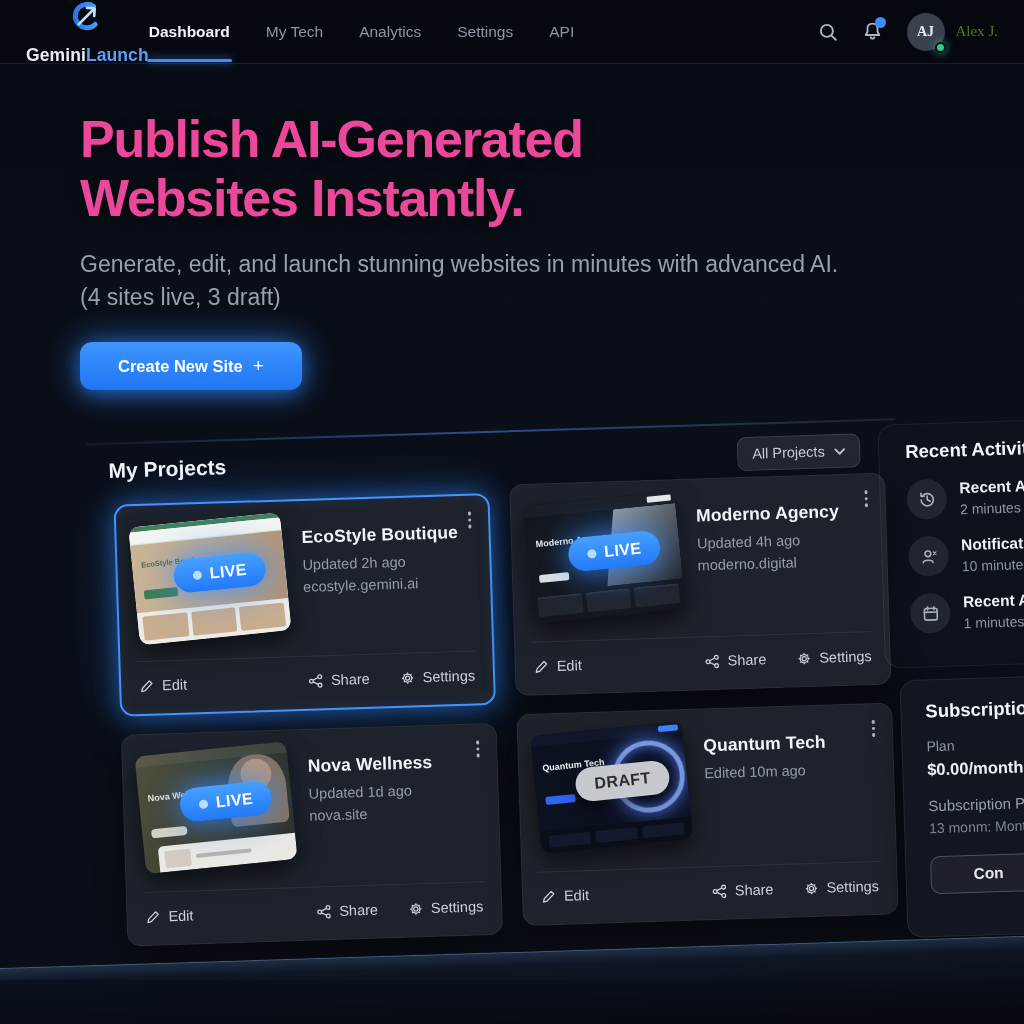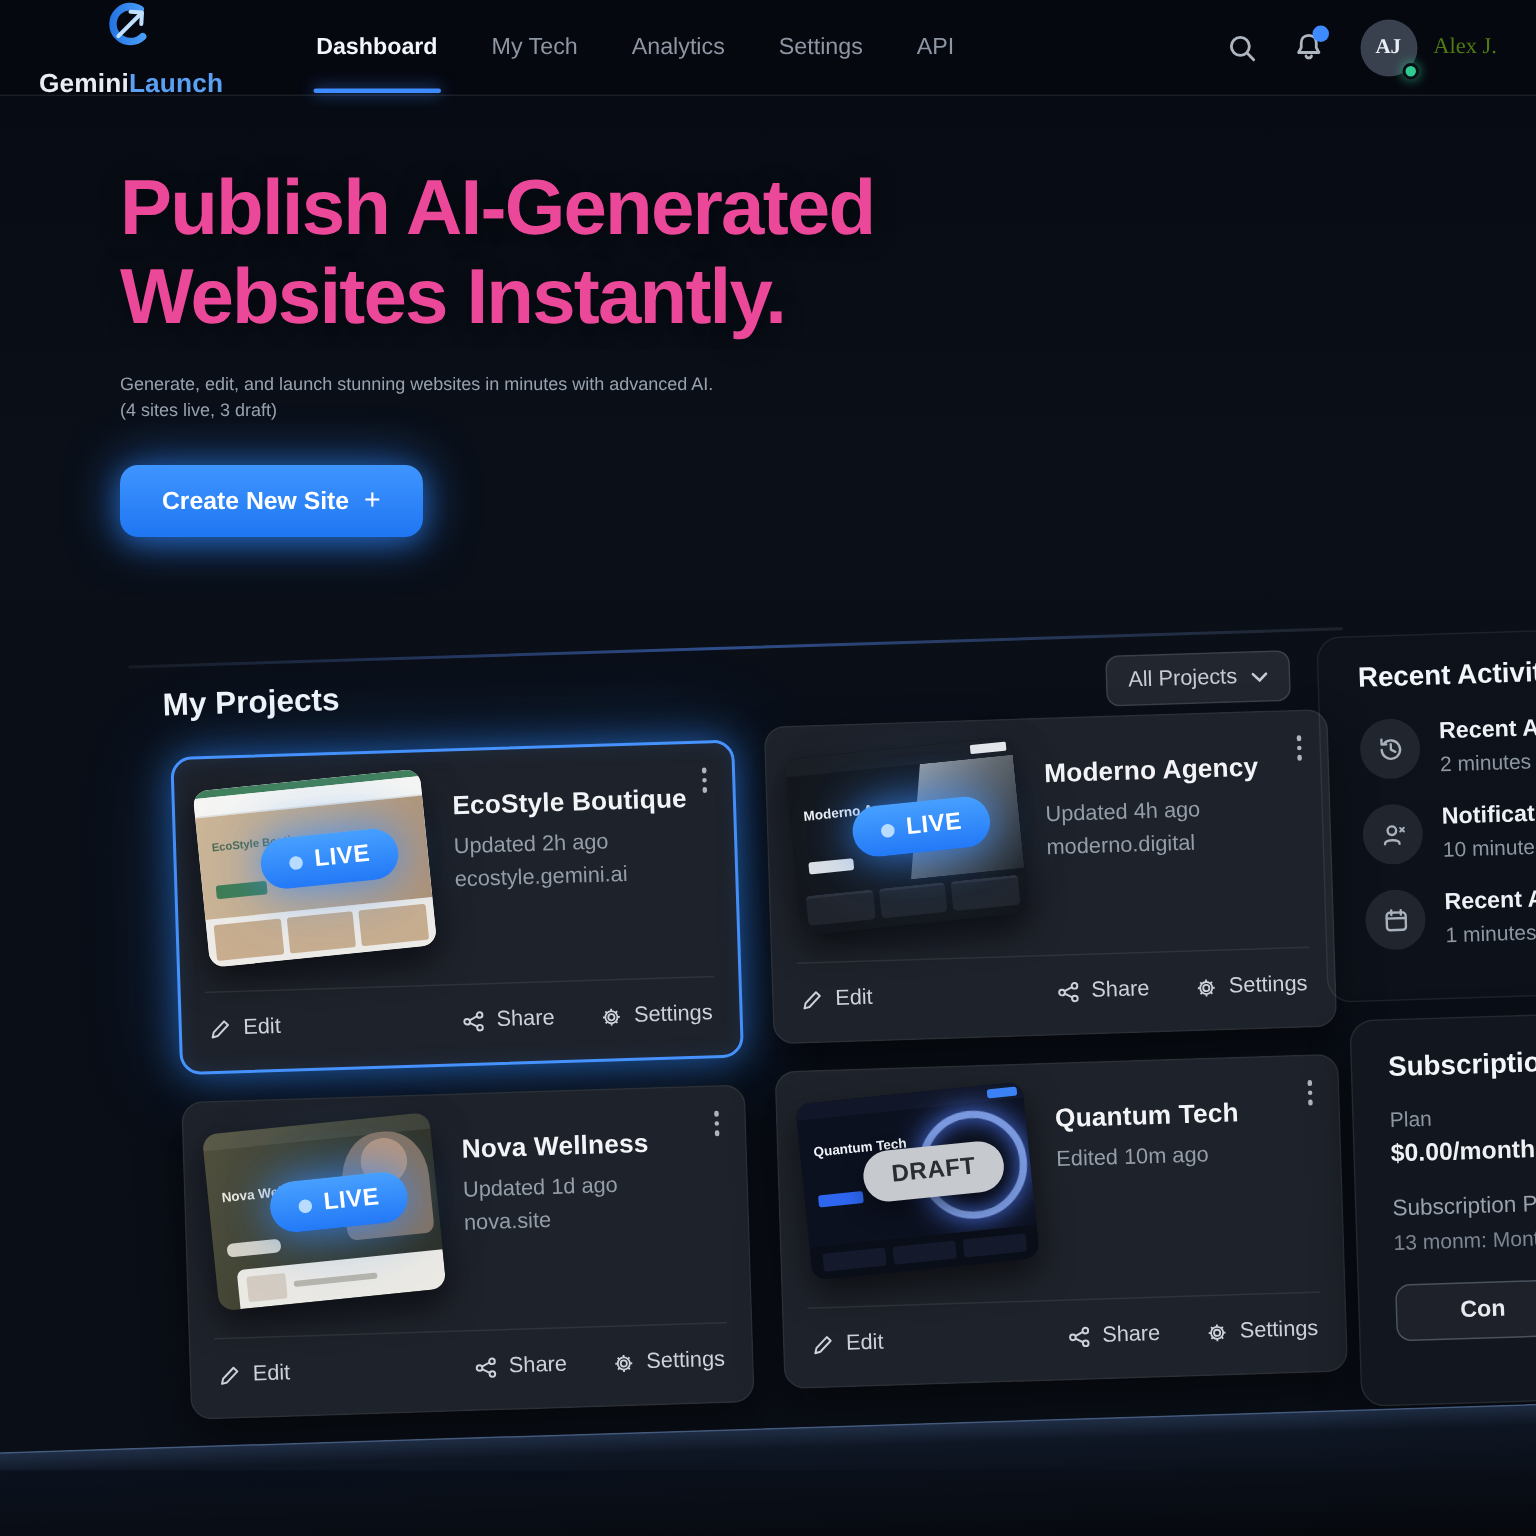--- a/index.html
+++ b/index.html
@@ -25,44 +25,44 @@
   
   .navbar {
     position:relative; z-index:5; height:64px; padding:0 26px;
     display:flex; align-items:center;
     background:rgba(6,9,16,.92);
     border-bottom:1px solid rgba(255,255,255,.09);
   }
   .logo-wrap { display:flex; align-items:center; gap:11px; cursor:pointer;flex-direction:column; }
   .brand { font-size:17.5px; font-weight:700; letter-spacing:.1px; }
   .brand .b2 { color:#5ba0f4; }
-  .nav-items { display:flex; gap:36px; margin-left:62px; height:64px; align-items:center; }
+  .nav-items { display:flex; gap:36px; height:64px; align-items:center; }
   .nav-item { position:relative; font-size:15.5px; color:#8d96a2; cursor:pointer; height:64px; display:flex; align-items:center; }
   .nav-item.active { color:#f2f5f9; font-weight:600; }
   .nav-item.active::after {
     content:""; position:absolute; left:-2px; right:-2px; bottom:2px; height:3px;
     border-radius:3px; background:#3e8bff; box-shadow:0 0 10px rgba(62,139,255,.8);
   }
   .nav-right { margin-left:auto; display:flex; align-items:center; gap:24px; }
   .icon-btn { color:#aeb6c0; cursor:pointer; position:relative; display:flex; }
   .bell-dot { position:absolute; right:-3px; top:-4px; width:11px; height:11px; border-radius:50%; background:#3e8bff; }
   .avatar-wrap { display:flex; align-items:center; gap:11px; cursor:pointer;font-family:Liberation Serif, serif; }
   .avatar { position:relative; width:38px; height:38px; border-radius:50%; background:#39414e;
     display:flex; align-items:center; justify-content:center; font-size:14px; font-weight:700; color:#e9eef5;}
   .status-dot { position:absolute; right:-1px; bottom:-2px; width:11px; height:11px; border-radius:50%;
     background:#2ecc8f; border:2px solid #0a0e16; box-shadow:0 0 8px rgba(46,204,143,.8);}
   .user-name { font-size:15px; color:#4d7c0f; }
   
   .hero { position:relative; z-index:3; padding:46px 0 0 80px; }
   .hero h1 { font-size:52px; line-height:1.13; font-weight:700; letter-spacing:-1.2px; color:#ec4899;
     text-shadow:0 2px 14px rgba(0,0,0,.5); }
-  .hero .sub { margin-top:20px; font-size:12px; line-height:1.45; color:#98a2ae; }
+  .hero .sub { margin-top:20px; font-size:23px; line-height:1.45; color:#98a2ae; }
   .cta {
     margin-top:28px; display:inline-flex; align-items:center; gap:10px;
-    padding:13px 28px; border:none; border-radius:12px; cursor:pointer;
+    padding:13px 38px; border:none; border-radius:12px; cursor:pointer;
     font-family:inherit; font-size:16.5px; font-weight:600; color:#fff;
     background:linear-gradient(180deg,#3f95ff,#1f76f2);
     box-shadow:0 0 34px rgba(47,135,255,.65), 0 4px 18px rgba(47,135,255,.45);
   }
   .cta .plus { font-size:19px; font-weight:400; }
   
   .projects-wrap {
     position:absolute; left:0; top:430px; width:1250px; height:580px; z-index:2;
     transform:rotate(-1.8deg); transform-origin:520px 20px;
   }

